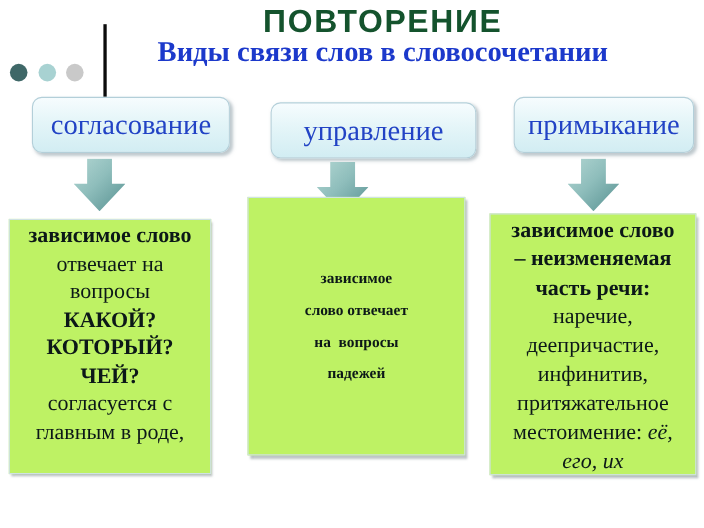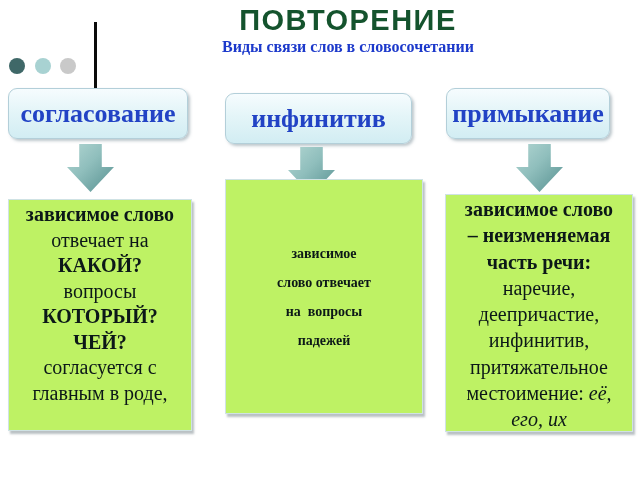--- a/index.html
+++ b/index.html
@@ -13,38 +13,39 @@
     position:absolute;left:68px;top:8px;width:560px;
     text-align:center;
   }
   .title{
     font-family:"Liberation Sans", sans-serif;
     font-weight:bold;font-size:29px;line-height:25px;
     color:#14532d;letter-spacing:1.5px;
   }
   .subtitle{
     font-family:"Liberation Serif", serif;
-    font-weight:bold;font-size:16px;line-height:28px;
+    font-weight:bold;font-size:26px;line-height:28px;
     color:#1c39cb;
   }
   
   .bullet{position:absolute;width:16px;height:16px;border-radius:50%;top:58px;}
   .bullet.b1{left:9px;background:#3f6868;}
   .bullet.b2{left:35px;background:#a8d2d2;}
   .bullet.b3{left:60px;background:#c9c9c9;}
   .vline{position:absolute;left:94px;top:22px;width:3px;height:66px;background:#0b0b0b;}
   
   .topbox{
     position:absolute;height:51px;
     border:1.5px solid #b3cfd9;border-radius:9px;
     background:linear-gradient(180deg,#f6fcfe 0%,#e4f5f8 45%,#d2edf3 100%);
     box-shadow:2px 2px 3px rgba(125,145,155,0.5);
     display:flex;align-items:center;justify-content:center;
-    font-size:26px;font-weight:bold;color:#2243c5;
+    font-size:26px;font-weight:normal;color:#2243c5;
     box-sizing:border-box;
+    margin-left:21px;
   }
   .tb1{left:8px;top:88px;width:180px;}
   .tb2{left:225px;top:93px;width:187px;}
   .tb3{left:446px;top:88px;width:164px;}
   
   .arrow{
     position:absolute;width:47px;height:48px;
     background:linear-gradient(135deg,#b2d6d2 0%,#8fbebc 45%,#569090 100%);
     clip-path:polygon(26% 0,74% 0,74% 48%,100% 48%,50% 100%,0 48%,26% 48%);
     filter:drop-shadow(1px 2px 1px rgba(120,130,135,0.45));
@@ -82,35 +83,35 @@
 
 <div class="bullet b1"></div>
 <div class="bullet b2"></div>
 <div class="bullet b3"></div>
 <div class="vline"></div>
 
 <div class="topbox tb1">
   <span>согласование</span>
 </div>
 <div class="topbox tb2">
-  <span>инфинитив</span>
+  <span>управление</span>
 </div>
 <div class="topbox tb3">
   <span>примыкание</span>
 </div>
 
 <div class="arrow ar1"></div>
 <div class="arrow ar2"></div>
 <div class="arrow ar3"></div>
 
 <div class="botbox bb1">
     <div class="tline"><span class="seg-b">зависимое слово</span></div>
     <div class="tline"><span class="seg-n">отвечает на</span></div>
+    <div class="tline"><span class="seg-n">вопросы</span></div>
     <div class="tline"><span class="seg-b">КАКОЙ?</span></div>
-    <div class="tline"><span class="seg-n">вопросы</span></div>
     <div class="tline"><span class="seg-b">КОТОРЫЙ?</span></div>
     <div class="tline"><span class="seg-b">ЧЕЙ?</span></div>
     <div class="tline"><span class="seg-n">согласуется с</span></div>
     <div class="tline"><span class="seg-n">главным в роде,</span></div>
   </div>
 <div class="botbox bb2">
     <div class="tline"><span class="seg-b">зависимое</span></div>
     <div class="tline"><span class="seg-b">слово отвечает</span></div>
     <div class="tline"><span class="seg-b">на  вопросы</span></div>
     <div class="tline"><span class="seg-b">падежей</span></div>

